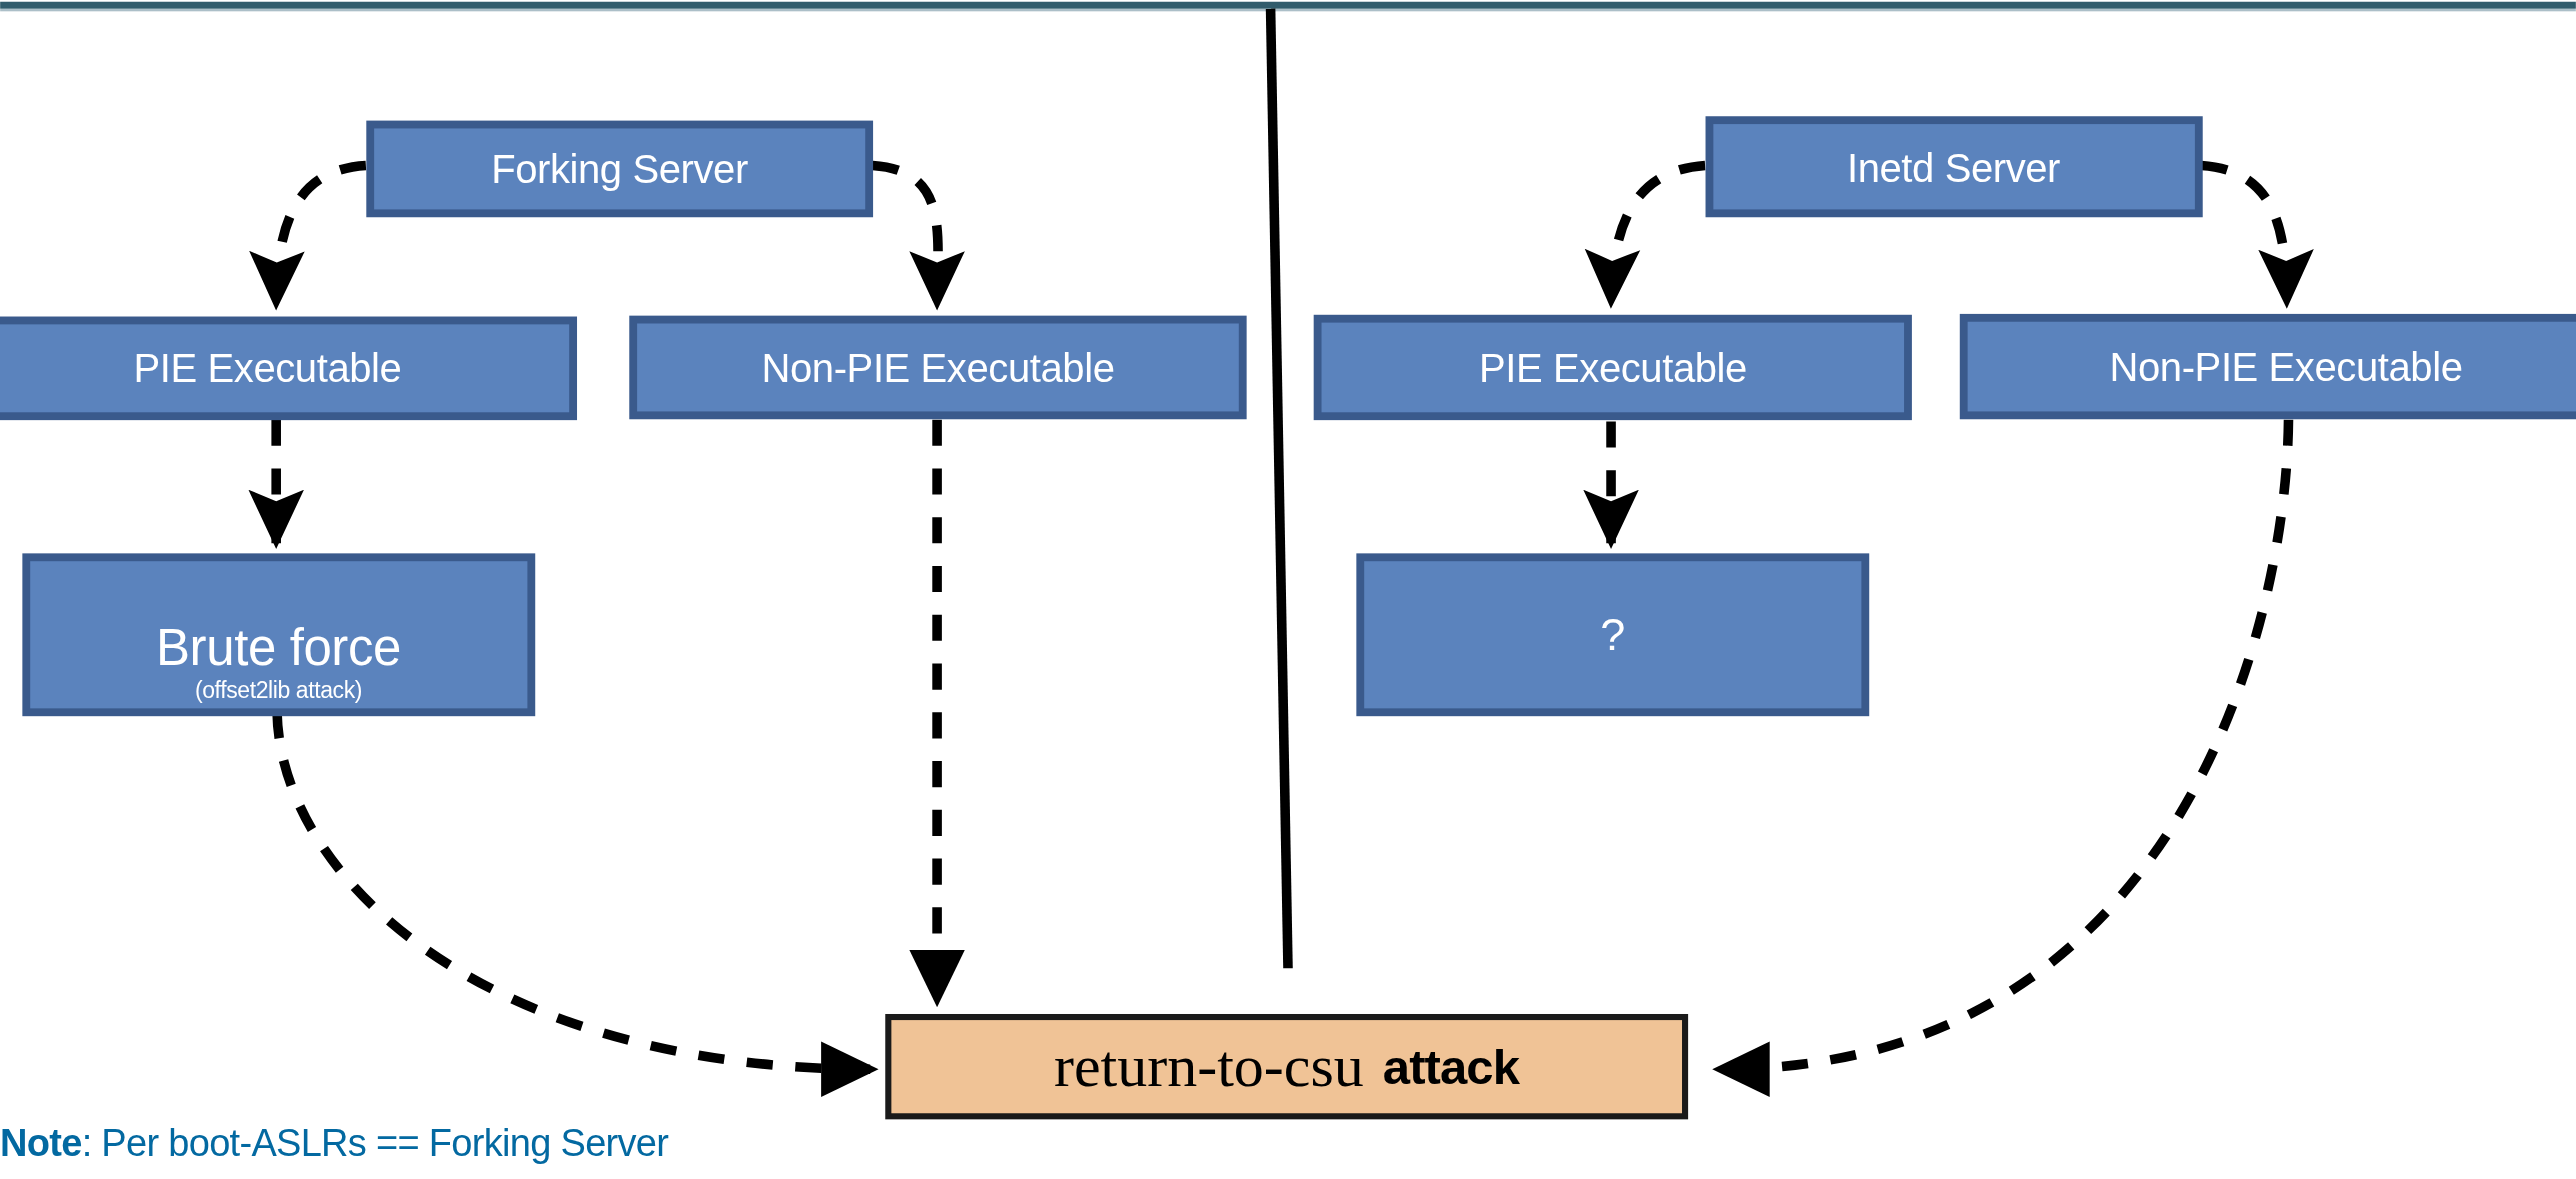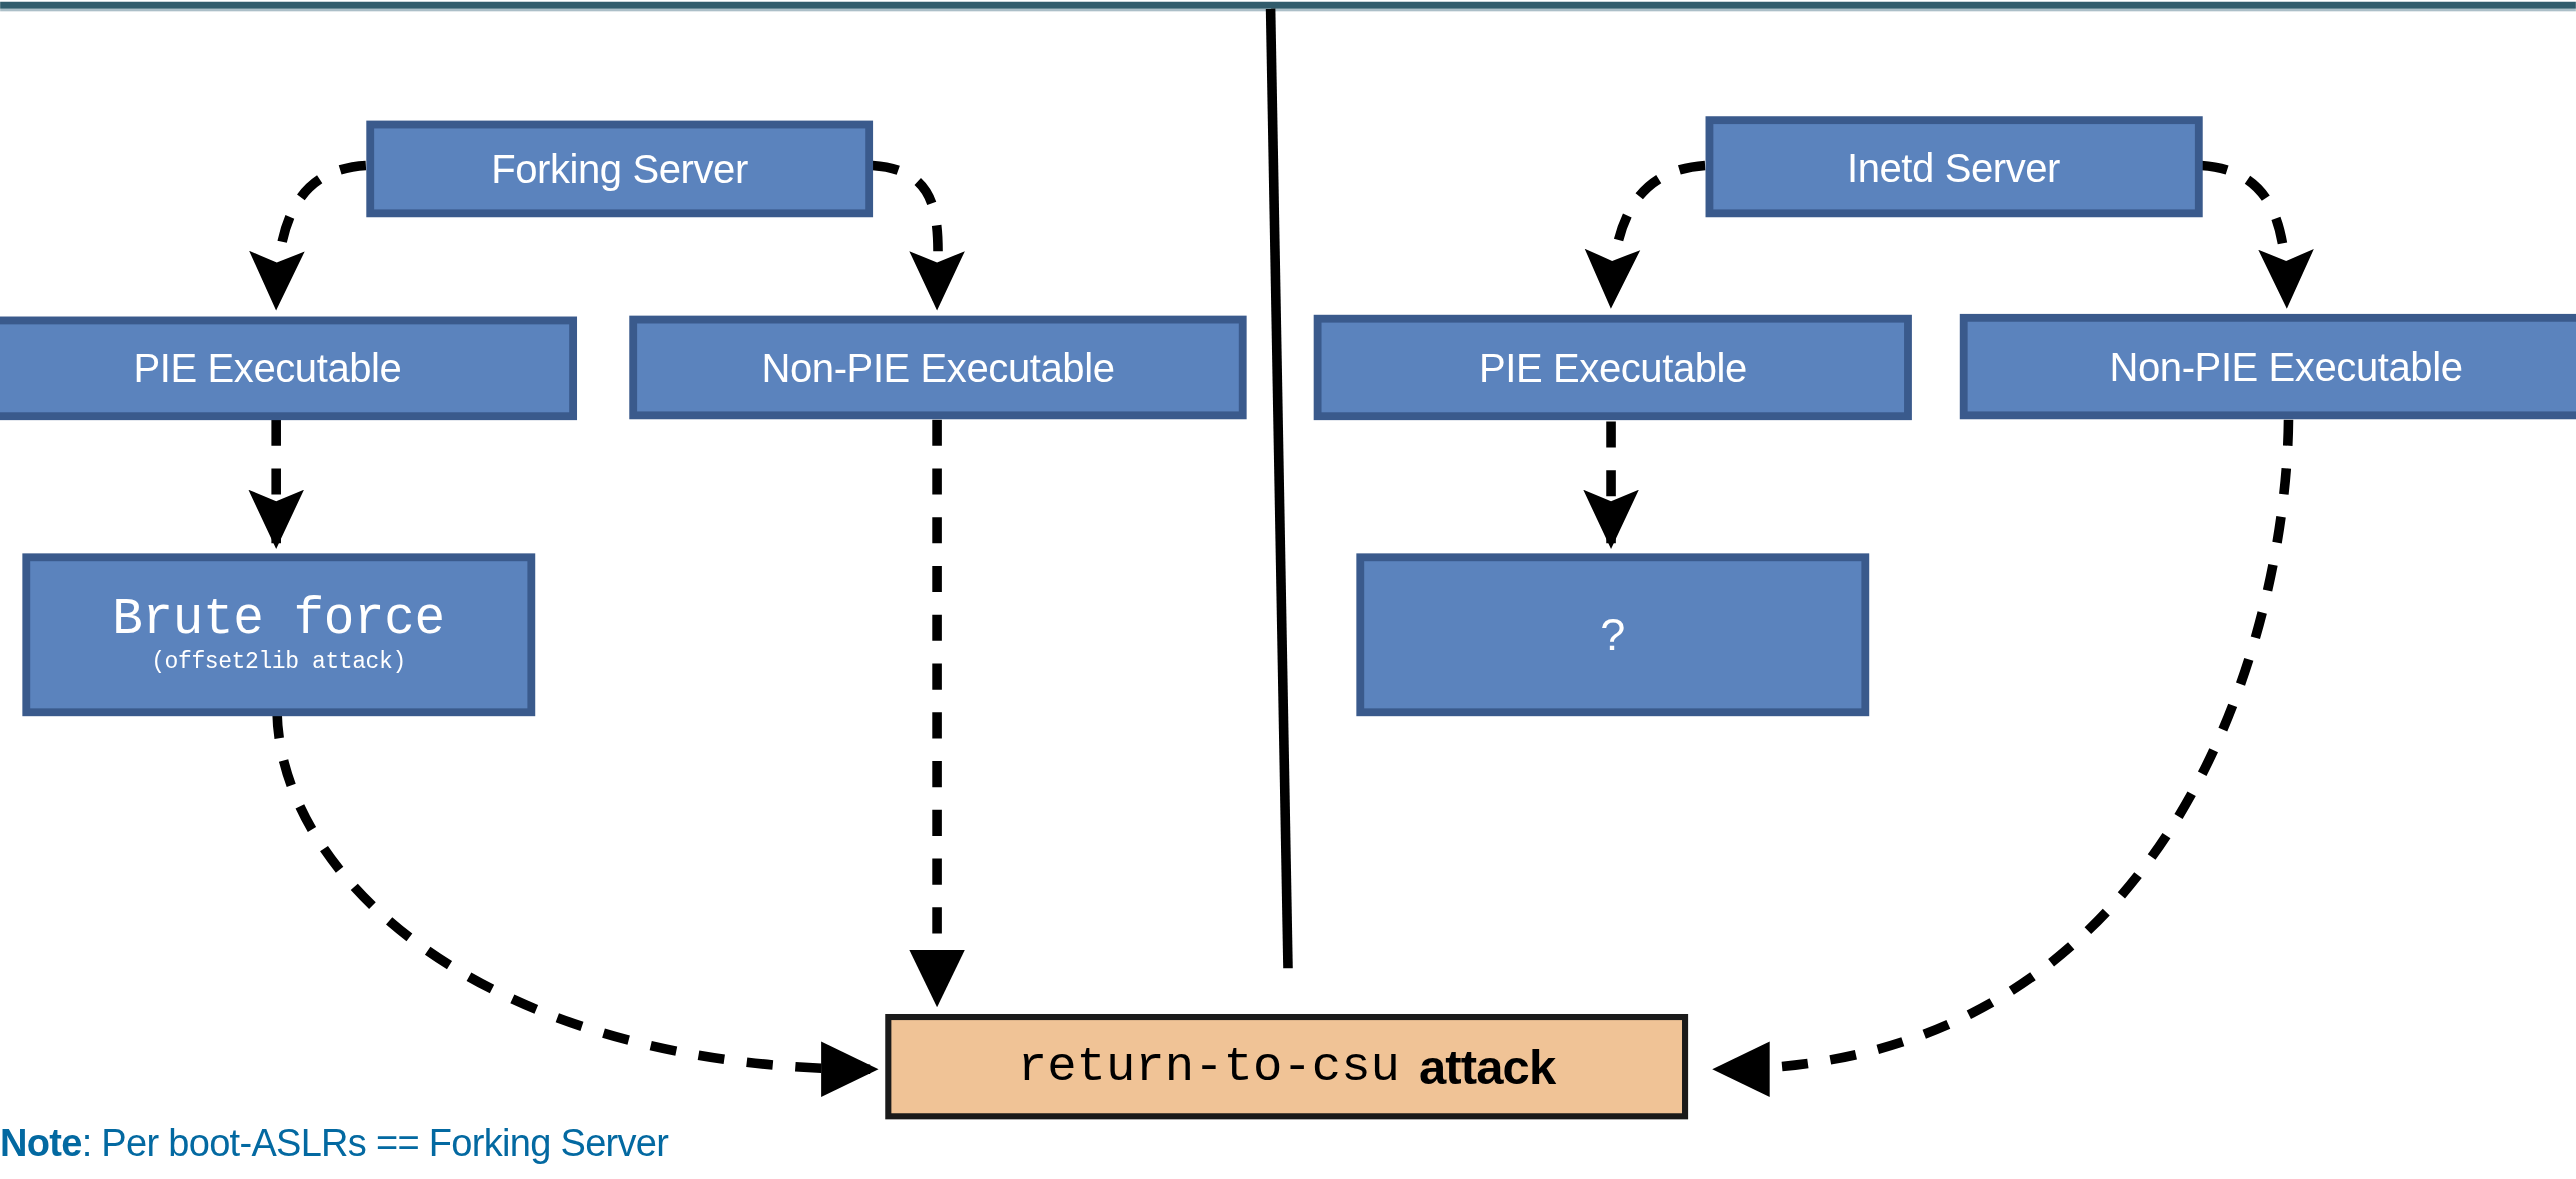--- a/index.html
+++ b/index.html
@@ -53,22 +53,22 @@
   .orange-label {
     position: absolute;
     display: flex;
     align-items: center;
     justify-content: center;
     color: #000000;
     pointer-events: none;
     white-space: nowrap;
   }
   .orange-label .mono {
-    font-family: Liberation Mono, monospace;
-    font-size: 49px;
+    font-family: Liberation Serif, serif;
+    font-size: 60px;
     letter-spacing: 0px;
   }
   .orange-label .sans {
     font-family: "Liberation Sans", sans-serif;
     font-size: 49px;
     font-weight: 700;
     margin-left: 19px;
     letter-spacing: -0.9px;
   }
 
@@ -166,21 +166,21 @@
   </div>
 
   <div class="box-label single" style="left:-38px; top:320px; width:611px; height:96px;">
     <span class="l1">PIE Executable</span>
   </div>
 
   <div class="box-label single" style="left:633px; top:320px; width:610px; height:96px;">
     <span class="l1">Non-PIE Executable</span>
   </div>
 
-  <div class="box-label" style="left:26px; top:556px; width:505px; height:155px;font-family:Liberation Mono, monospace;">
+  <div class="box-label" style="left:26px; top:584px; width:505px; height:155px;">
     <span class="l1">Brute force</span>
     <span class="l2">(offset2lib attack)</span>
   </div>
 
   <div class="box-label single" style="left:1709px; top:122px; width:489px; height:93px;">
     <span class="l1">Inetd Server</span>
   </div>
 
   <div class="box-label single" style="left:1318px; top:319px; width:590px; height:98px;">
     <span class="l1">PIE Executable</span>

